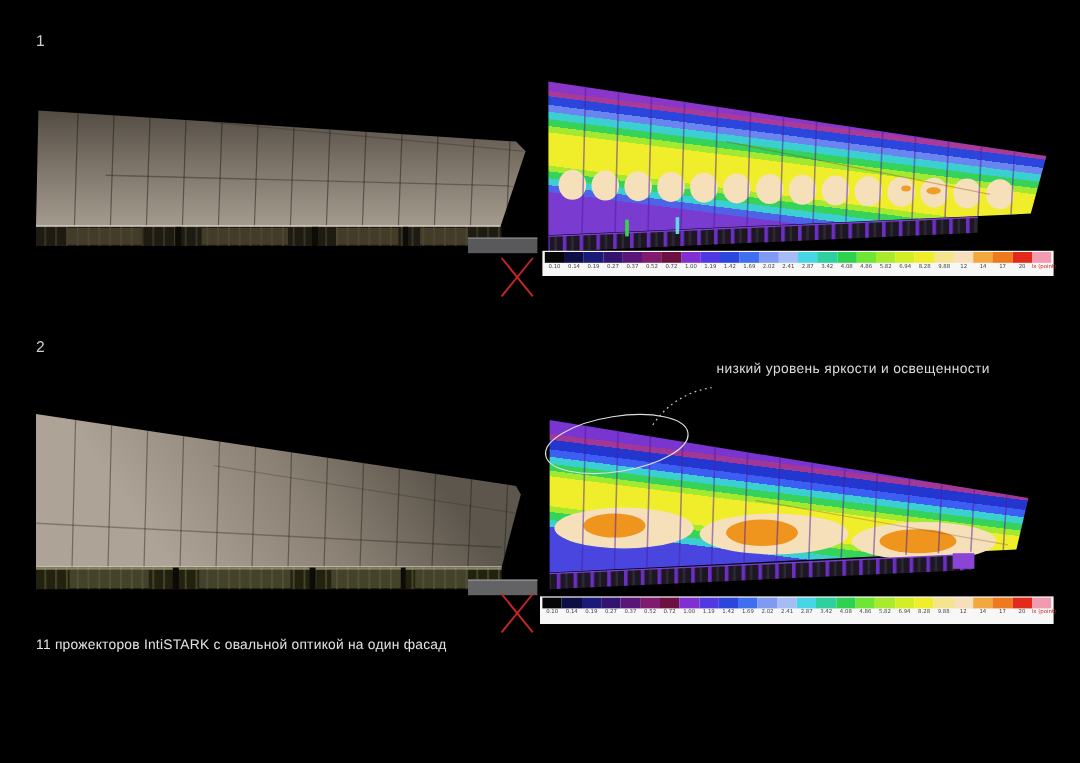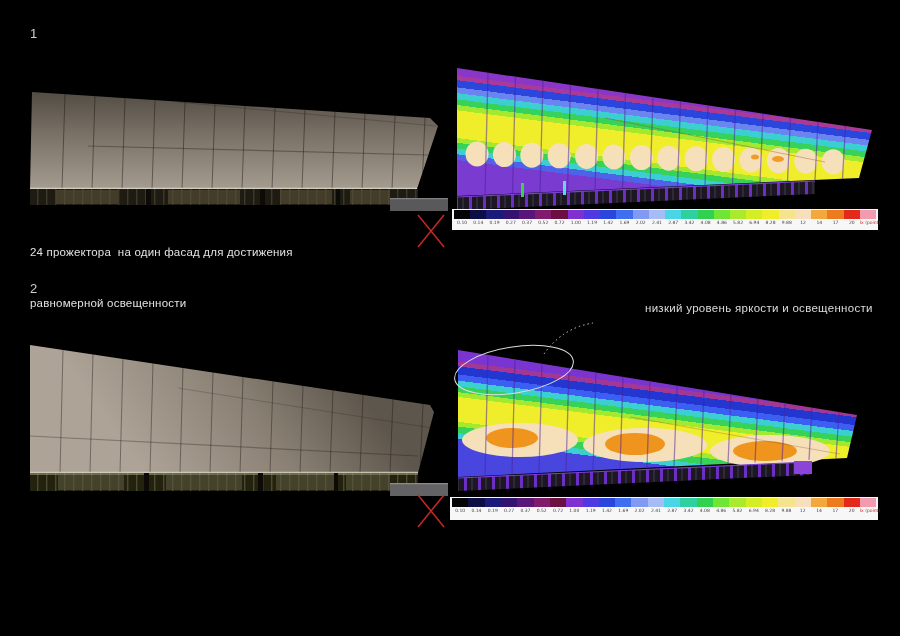--- a/index.html
+++ b/index.html
@@ -1,21 +1,21 @@
 <!DOCTYPE html>
 <html><head>
 <meta charset="utf-8">
 <style>
   html,body{margin:0;padding:0;background:#000;}
   #stage{position:relative;width:900px;height:636px;background:#000;overflow:hidden;
          font-family:"Liberation Sans",sans-serif;color:#e0e0e0;}
   .abs{position:absolute;}
   .row-number{font-size:13px;color:#cfcfcf;letter-spacing:.5px;}
   .caption{font-size:11.5px;line-height:17px;color:#e2e2e2;white-space:pre-wrap;letter-spacing:.2px;}
-  .annotation{font-size:11.5px;color:#dcdcdc;letter-spacing:.3px;margin-left:48px;}
+  .annotation{font-size:11.5px;color:#dcdcdc;letter-spacing:.3px;}
   .footer-title{font-size:14px;color:#f0f0f0;letter-spacing:.4px;}
   .legend-bar{display:flex;background:#f7f7f7;box-sizing:border-box;padding:1px 2px 0 2px;}
   .leg-cell{flex:1 1 0;min-width:0;display:flex;flex-direction:column;align-items:stretch;}
   .leg-sw{height:9px;width:100%;}
   .leg-lb{font-size:4.5px;line-height:7px;color:#44434a;text-align:center;white-space:nowrap;
           overflow:visible;font-family:"DejaVu Sans",sans-serif;}
   svg{display:block;}
 </style>
 </head>
 <body>
@@ -249,24 +249,20 @@
       <div class="leg-cell">
         <div class="leg-sw" style="background: rgb(227, 42, 26);"></div>
         <div class="leg-lb">20</div>
       </div>
       <div class="leg-cell">
         <div class="leg-sw" style="background: rgb(242, 154, 176);"></div>
         <div class="leg-lb" style="color: rgb(204, 32, 32);">lx (point)</div>
       </div>
     </div>
 
-  <div class="abs caption" style="left:30px;top:210px;width:390px;">
-    <div>24 прожектора  на один фасад для достижения</div>
-    <div>равномерной освещенности</div>
-  </div>
 
   <svg class="abs" style="left:415px;top:212px;" width="32" height="38" viewBox="0 0 32 38">
     <line x1="3" y1="3" x2="29" y2="35" stroke="#c32727" stroke-width="1.6"></line>
     <line x1="29" y1="3" x2="3" y2="35" stroke="#c32727" stroke-width="1.6"></line>
   </svg>
 
   <div class="abs row-number" style="left:30px;top:281px;">2</div>
 
   <div class="abs annotation" style="left:597px;top:302px;">низкий уровень яркости и освещенности</div>
 
@@ -482,20 +478,24 @@
       <div class="leg-cell">
         <div class="leg-sw" style="background: rgb(227, 42, 26);"></div>
         <div class="leg-lb">20</div>
       </div>
       <div class="leg-cell">
         <div class="leg-sw" style="background: rgb(242, 154, 176);"></div>
         <div class="leg-lb" style="color: rgb(204, 32, 32);">lx (point)</div>
       </div>
     </div>
 
+  <div class="abs caption" style="left:30px;top:496px;width:400px;">
+    <div>11 прожекторов IntiSTARK с овальной оптикой на один фасад</div>
+    <div></div>
+  </div>
 
   <svg class="abs" style="left:415px;top:492px;" width="32" height="38" viewBox="0 0 32 38">
     <line x1="3" y1="3" x2="29" y2="35" stroke="#c32727" stroke-width="1.6"></line>
     <line x1="29" y1="3" x2="3" y2="35" stroke="#c32727" stroke-width="1.6"></line>
   </svg>
 
 
 </div>
 
 </body></html>

